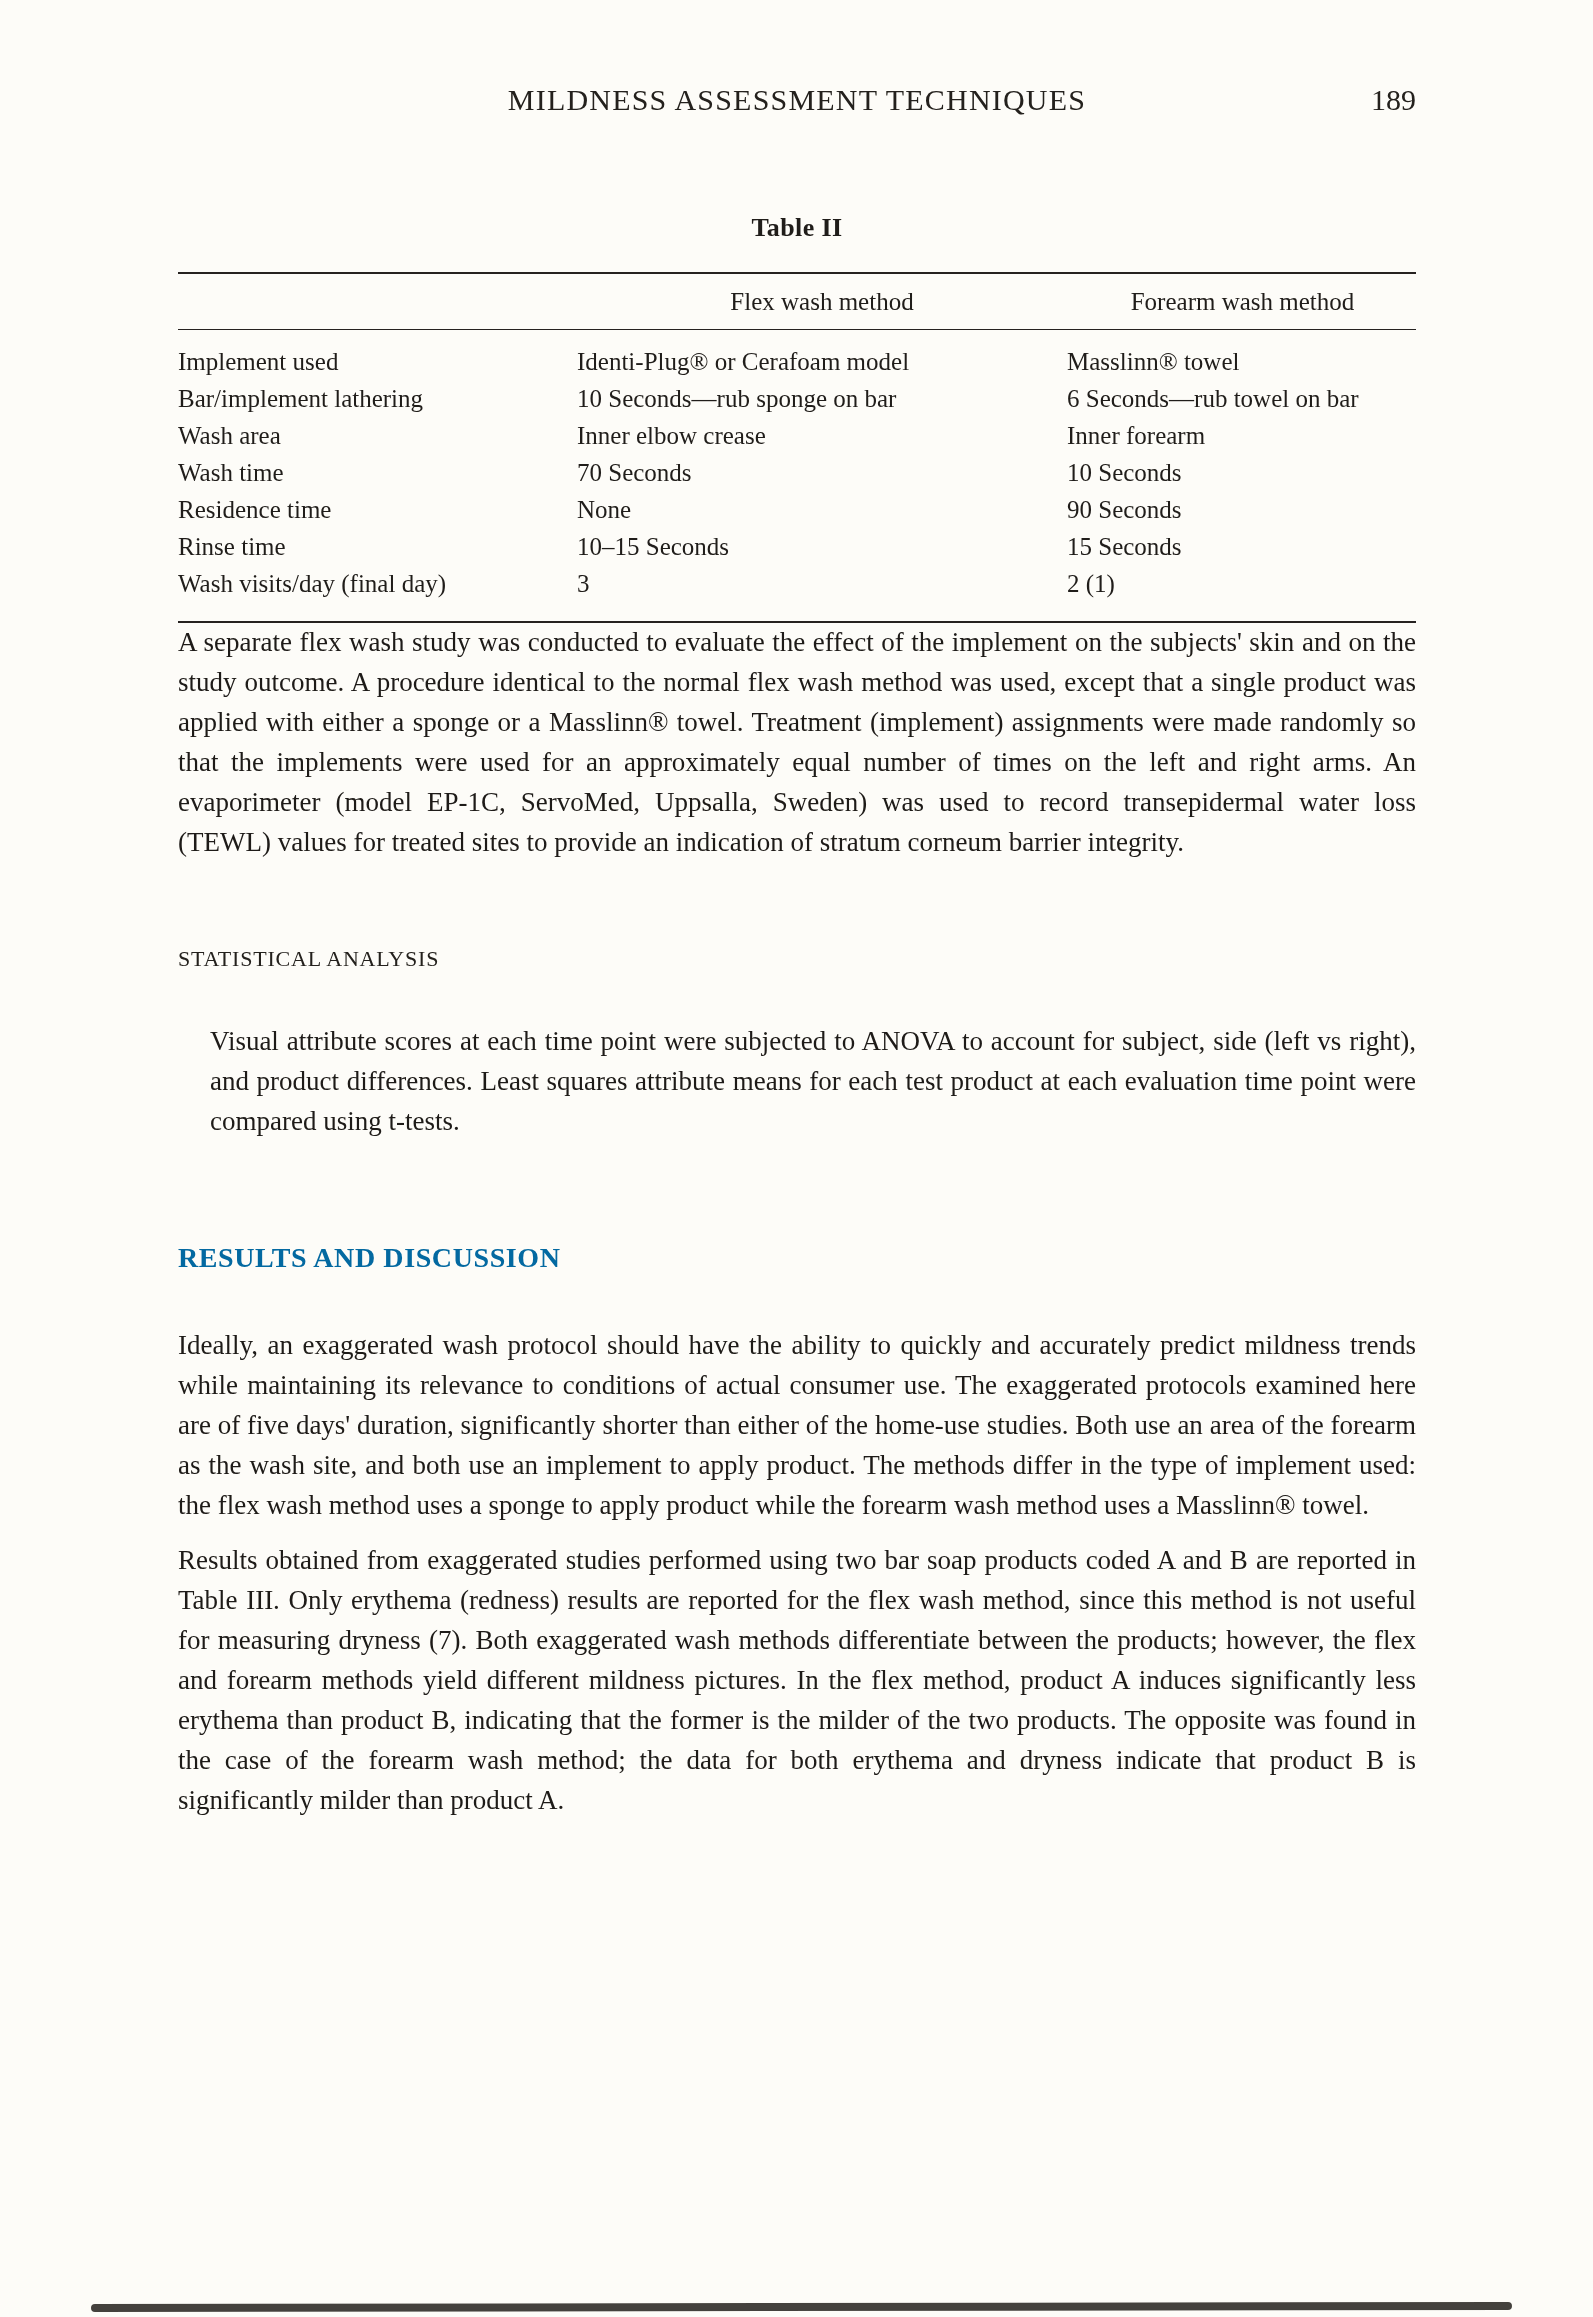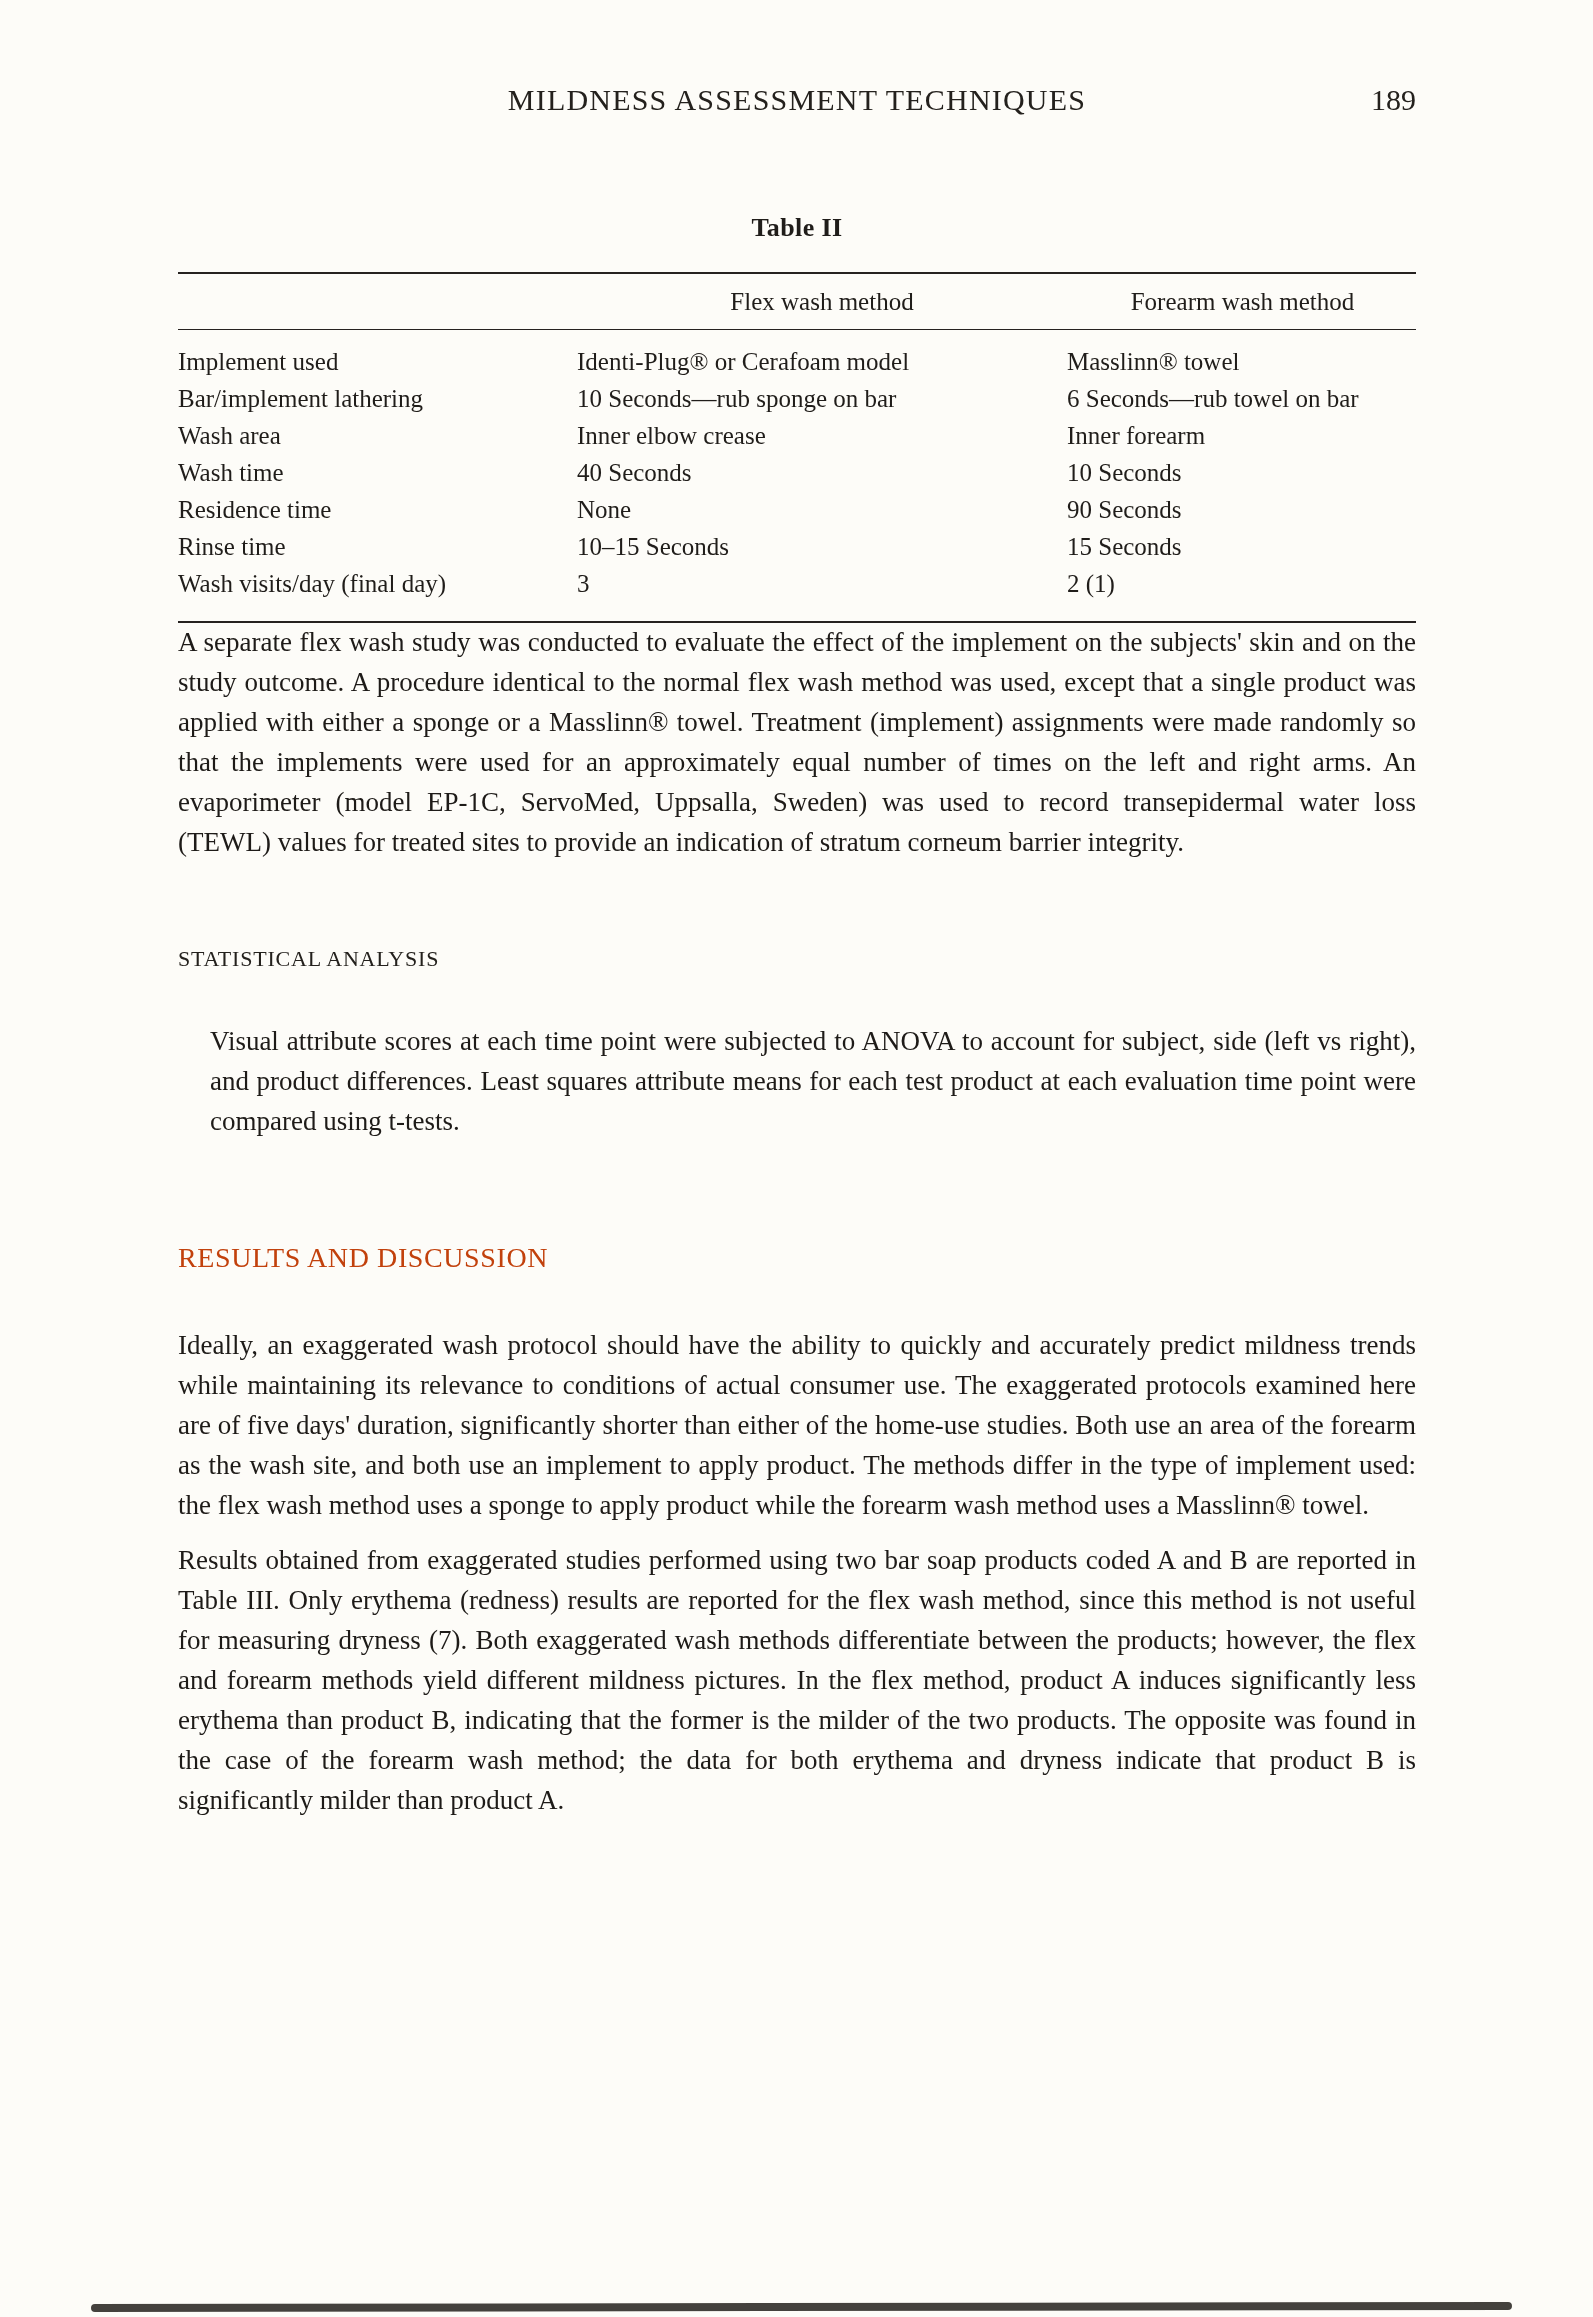--- a/index.html
+++ b/index.html
@@ -83,23 +83,23 @@
   .subheading {
     margin-top: 83px;
     font-size: 22px;
     letter-spacing: 0.8px;
     color: #24211d;
   }
   .para-after-sub { margin-top: 50px; margin-left: 32px; }
   .mainheading {
     margin-top: 100px;
     font-size: 28px;
-    font-weight: normal;
+    font-weight: bold;
     letter-spacing: 0.6px;
-    color: #c2410c;
+    color: #0369a1;
   }
   .para-after-main { margin-top: 52px; }
   .para-follow { margin-top: 15.4px; }
 
   
   .scan-edge {
     position: absolute;
     bottom: 6.7px;
     left: 91px;
     right: 82px;
@@ -140,21 +140,21 @@
           <div class="cell c2">10 Seconds—rub sponge on bar</div>
           <div class="cell c3">6 Seconds—rub towel on bar</div>
         </div>
         <div class="row">
           <div class="cell c1">Wash area</div>
           <div class="cell c2">Inner elbow crease</div>
           <div class="cell c3">Inner forearm</div>
         </div>
         <div class="row">
           <div class="cell c1">Wash time</div>
-          <div class="cell c2">40 Seconds</div>
+          <div class="cell c2">70 Seconds</div>
           <div class="cell c3">10 Seconds</div>
         </div>
         <div class="row">
           <div class="cell c1">Residence time</div>
           <div class="cell c2">None</div>
           <div class="cell c3">90 Seconds</div>
         </div>
         <div class="row">
           <div class="cell c1">Rinse time</div>
           <div class="cell c2">10–15 Seconds</div>

